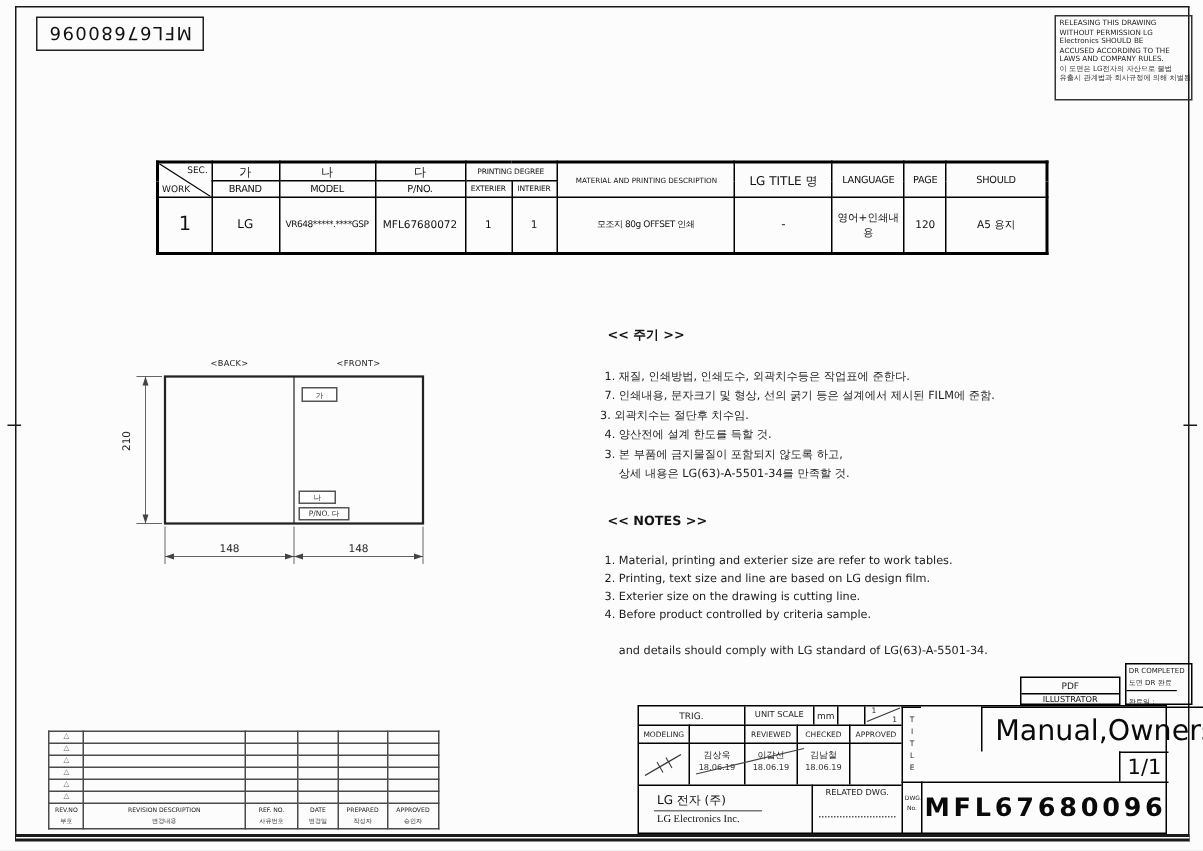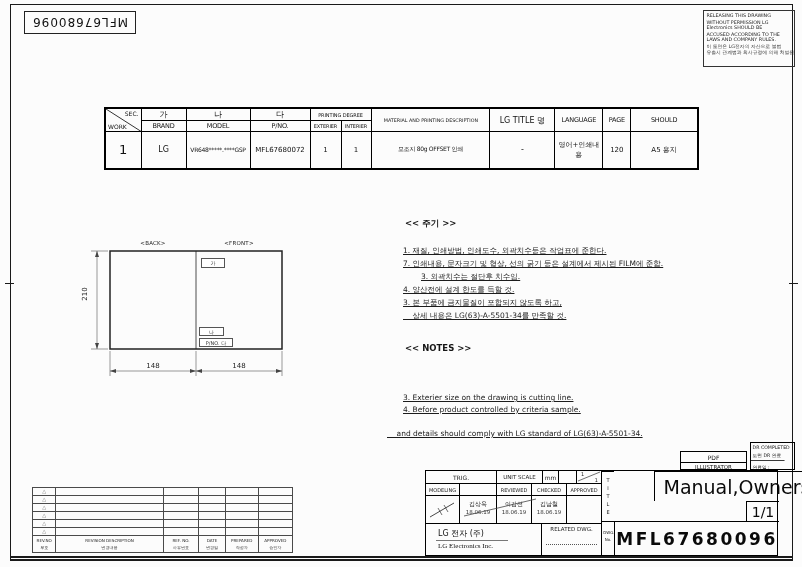--- a/index.html
+++ b/index.html
@@ -47,21 +47,21 @@
   .seccell .work { position:absolute; bottom:1px; left:2px; font-size:6px; }
 
   
   .dimlabel { font-size:7px; color:#222; }
   .pagelabel { font-size:5.5px; letter-spacing:0.2px; color:#222; }
   .minibox { box-sizing:border-box; border:1px solid #555; font-size:5px; color:#333;
              display:flex; align-items:center; justify-content:center; background:#fff; }
 
   
   .note-title { font-size:8.5px; font-weight:bold; color:#151515; }
-  .note-line { font-size:7.5px; color:#1c1c1c;text-decoration:underline; }
+  .note-line { font-size:7.5px; color:#1c1c1c; }
 
   
   table.rtable { position:absolute; left:32px; top:487px; border-collapse:collapse;
                  table-layout:fixed; border:1px solid #222; }
   table.rtable td { border:1px solid #4a4a4a; padding:0; text-align:center;
                     vertical-align:middle; overflow:hidden; }
   .rmark { font-size:5px; color:#666; line-height:5px; }
   .rfoot { font-size:6px; }
   .rfoot .l { transform:scale(.68); transform-origin:center; white-space:nowrap; line-height:7px; color:#222; }
   .rfoot .l2 { transform:scale(.68); transform-origin:center; white-space:nowrap; line-height:7px; color:#333; }
@@ -196,29 +196,31 @@
   <div class="abs dimlabel" style="left:138px;top:362px;width:30px;text-align:center;">148</div>
   <div class="abs dimlabel" style="left:224px;top:362px;width:30px;text-align:center;">148</div>
 
   <div class="abs minibox" style="left:201px;top:258px;width:24px;height:10px;">가</div>
   <div class="abs minibox" style="left:199px;top:327px;width:25px;height:9px;">나</div>
   <div class="abs minibox" style="left:199px;top:338px;width:34px;height:9px;">P/NO. 다</div>
 
   <div class="abs note-title" style="left:405px;top:218px;">&lt;&lt; 주기 &gt;&gt;</div>
   <div class="abs note-line pre" style="left:403px;top:246px;">1. 재질, 인쇄방법, 인쇄도수, 외곽치수등은 작업표에 준한다.</div>
   <div class="abs note-line pre" style="left:403px;top:259px;">7. 인쇄내용, 문자크기 및 형상, 선의 굵기 등은 설계에서 제시된 FILM에 준함.</div>
-  <div class="abs note-line pre" style="left:421px;top:272px;">3. 외곽치수는 절단후 치수임.</div>
+  <div class="abs note-line pre" style="left:400px;top:272px;">3. 외곽치수는 절단후 치수임.</div>
   <div class="abs note-line pre" style="left:403px;top:285px;">4. 양산전에 설계 한도를 득할 것.</div>
   <div class="abs note-line pre" style="left:403px;top:298px;">3. 본 부품에 금지물질이 포함되지 않도록 하고,</div>
   <div class="abs note-line pre" style="left:403px;top:311px;">    상세 내용은 LG(63)-A-5501-34를 만족할 것.</div>
 
   <div class="abs note-title" style="left:405px;top:343px;">&lt;&lt; NOTES &gt;&gt;</div>
+  <div class="abs note-line pre" style="left:403px;top:369px;">1. Material, printing and exterier size are refer to work tables.</div>
+  <div class="abs note-line pre" style="left:403px;top:381px;">2. Printing, text size and line are based on LG design film.</div>
   <div class="abs note-line pre" style="left:403px;top:393px;">3. Exterier size on the drawing is cutting line.</div>
   <div class="abs note-line pre" style="left:403px;top:405px;">4. Before product controlled by criteria sample.</div>
-  <div class="abs note-line pre" style="left:387px;top:429px;">    and details should comply with LG standard of LG(63)-A-5501-34.</div>
+  <div class="abs note-line pre" style="left:403px;top:429px;">    and details should comply with LG standard of LG(63)-A-5501-34.</div>
 
   <table class="rtable">
     <colgroup>
       <col style="width:9px">
         <col style="width:108px">
         <col style="width:35px">
       <col style="width:27px">
         <col style="width:19px">
         <col style="width:21px">
     </colgroup>

